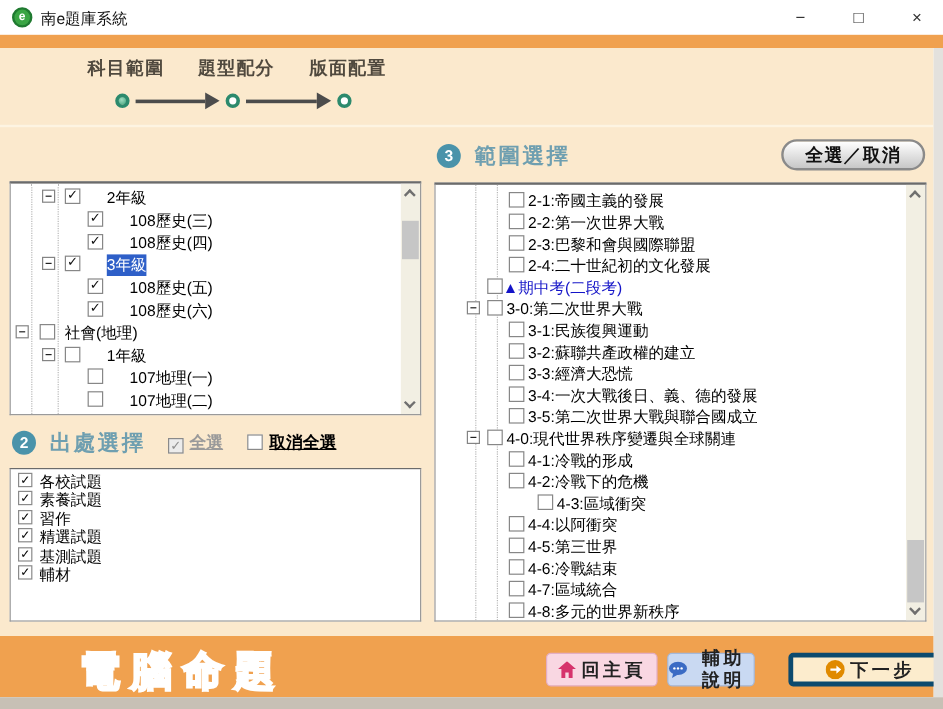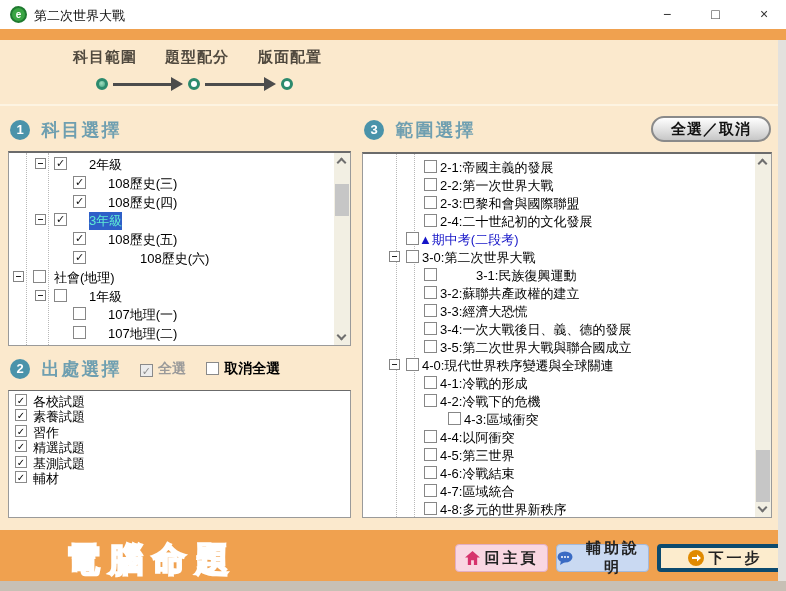--- a/index.html
+++ b/index.html
@@ -49,39 +49,39 @@
 
   
   .tree-rows { position:absolute; left:0; top:0; right:16px; bottom:0; }
   .trow { position:absolute; left:0; right:0; height:18px; font-size:13px; color:#000; }
   .exp { position:absolute; top:3px; width:11px; height:11px; border:1px solid #848484; background:#fff; }
   .exp::after { content:""; position:absolute; left:2px; top:4px; width:5px; height:1px; background:#222; }
   .tcb { position:absolute; top:2px; width:13px; height:13px; border:1px solid #878787; background:#fff;
          font-size:11px; line-height:11px; text-align:center; color:#111; }
   .tcb.on::after { content:"✓"; font-weight:bold; }
   .tlbl { position:absolute; top:1px; white-space:nowrap; }
-  .tlbl.sel { background:#2e5fc8; color:#5eead4; }
+  .tlbl.sel { background:#2e5fc8; color:#ffffff; }
   .tlbl.hl  { color:#1414c8; }
   .guide { position:absolute; top:0; bottom:0; width:0; border-left:1px dotted #b8b8b8; }
 
   
   .vscroll { position:absolute; right:0; top:0; bottom:0; width:16px; background:#f2efe3; }
   .sb-arrow { position:absolute; left:0; width:16px; height:16px; }
   .sb-arrow.up { top:0; } .sb-arrow.down { bottom:0; }
   .chev { position:absolute; left:4px; width:7px; height:7px; border:solid #6f6f6f; border-width:2px 2px 0 0; }
   .chev.u { top:6px; transform:rotate(-45deg); }
   .chev.d { top:3px; transform:rotate(135deg); }
   .sb-thumb { position:absolute; left:1px; width:14px; background:#c6c6c6; }
 
   
   .cb-sq { display:inline-block; width:13px; height:13px; border:1px solid #8a8a8a; background:#fff;
            font-size:11px; line-height:12px; text-align:center; vertical-align:-2px; }
   .cb-sq.on-dis { background:#ececec; color:#8f8f8f; }
   .cb-sq.on-dis::after { content:"✓"; font-weight:bold; }
-  .cb-lab { font-size:14px; font-weight:bold; margin:0 4px 0 5px; }
+  .cb-lab { font-size:14px; font-weight:bold; margin:0 4px 0 5px;text-decoration:underline; }
   .cb-lab.gray { color:#9a9a9a; }
 
   
   .lrow { position:absolute; left:4px; right:4px; height:15.4px; font-size:13px; }
   .lcb { position:absolute; left:2px; top:1px; width:12px; height:12px; border:1px solid #8a8a8a;
          background:#fff; font-size:10px; line-height:11px; text-align:center; }
   .lcb.on::after { content:"✓"; font-weight:bold; }
   .llbl { position:absolute; left:20px; top:0; white-space:nowrap; }
 
   
@@ -91,31 +91,31 @@
 
   
   .footer { position:absolute; left:0; top:530px; width:778px; height:51px; background:#f0a14f; }
   .brand { position:absolute; left:66px; top:7px; font-size:34px; font-weight:bold; letter-spacing:9px;
            color:#f0a14f; -webkit-text-stroke:2px #ffffff; }
   .fbtn { position:absolute; top:14px; height:28px; border-radius:4px; font-family:inherit;
           font-size:15px; font-weight:bold; color:#222; letter-spacing:3px;
           display:flex; align-items:center; justify-content:center; gap:5px; }
   .fbtn svg { flex:0 0 auto; }
   .fbtn.pink { left:455px; width:93px; background:#f9d7e2; border:1px solid #e3aec4; }
-  .fbtn.blue { left:556px; width:93px; background:#c9d9f2; border:1px solid #a3b8da; }
+  .fbtn.blue { left:556px; width:73px; background:#c9d9f2; border:1px solid #a3b8da; }
   .fbtn.cream{ left:657px; width:136px; background:#fceccd; border:4px solid #0c4a6e; }
 </style>
 </head>
 <body>
 
 <div class="window">
 
   <div class="titlebar">
     <span class="app-icon">e</span>
-    <span class="win-title">第二次世界大戰</span>
+    <span class="win-title">南e題庫系統</span>
     <span class="win-controls">
       <span class="win-btn">−</span>
       <span class="win-btn">□</span>
       <span class="win-btn">×</span>
     </span>
   </div>
 
   <div class="orange-strip"></div>
 
   <div class="main">
@@ -126,24 +126,20 @@
       <div class="step-label" style="left:245px">版面配置</div>
       <div class="step-circle active" style="left:96px"></div>
       <div class="arr-shaft" style="left:113px; width:58px"></div>
       <div class="arr-head" style="left:171px"></div>
       <div class="step-circle" style="left:188px"></div>
       <div class="arr-shaft" style="left:205px; width:59px"></div>
       <div class="arr-head" style="left:264px"></div>
       <div class="step-circle" style="left:281px"></div>
     </div>
 
-    <div class="sec-header" style="left:10px; top:78px">
-      <span class="num-circle">1</span>
-      <span class="sec-title">科目選擇</span>
-    </div>
     <div class="box" style="left:8px; top:111px; width:343px; height:195px">
       <div class="guide" style="left:17px"></div>
       <div class="guide" style="left:39px"></div>
       <div class="tree-rows" id="subject-rows">
           <div class="trow" style="top: 2px; height: 18.8px;">
             <span class="exp" style="left: 26px;"></span>
             <span class="tcb on" style="left: 45px;"></span>
             <span class="tlbl" style="left: 80px;">2年級</span>
           </div>
           <div class="trow" style="top: 20.8px; height: 18.8px;">
@@ -158,21 +154,21 @@
             <span class="exp" style="left: 26px;"></span>
             <span class="tcb on" style="left: 45px;"></span>
             <span class="tlbl sel" style="left: 80px;">3年級</span>
           </div>
           <div class="trow" style="top: 77.2px; height: 18.8px;">
             <span class="tcb on" style="left: 64px;"></span>
             <span class="tlbl" style="left: 99px;">108歷史(五)</span>
           </div>
           <div class="trow" style="top: 96px; height: 18.8px;">
             <span class="tcb on" style="left: 64px;"></span>
-            <span class="tlbl" style="left: 99px; margin-left: 32px;">108歷史(六)</span>
+            <span class="tlbl" style="left: 99px;">108歷史(六)</span>
           </div>
           <div class="trow" style="top: 114.8px; height: 18.8px;">
             <span class="exp" style="left: 4px;"></span>
             <span class="tcb" style="left: 24px;"></span>
             <span class="tlbl" style="left: 45px;">社會(地理)</span>
           </div>
           <div class="trow" style="top: 133.6px; height: 18.8px;">
             <span class="exp" style="left: 26px;"></span>
             <span class="tcb" style="left: 45px;"></span>
             <span class="tlbl" style="left: 80px;">1年級</span>
@@ -267,21 +263,21 @@
             <span class="tcb" style="left: 43px;"></span>
             <span class="tlbl hl" style="left: 56px;">▲期中考(二段考)</span>
           </div>
           <div class="trow" style="top: 94px; height: 18px;">
             <span class="exp" style="left: 26px;"></span>
             <span class="tcb" style="left: 43px;"></span>
             <span class="tlbl" style="left: 59px;">3-0:第二次世界大戰</span>
           </div>
           <div class="trow" style="top: 112px; height: 18px;">
             <span class="tcb" style="left: 61px;"></span>
-            <span class="tlbl" style="left: 77px; margin-left: 36px;">3-1:民族復興運動</span>
+            <span class="tlbl" style="left: 77px;">3-1:民族復興運動</span>
           </div>
           <div class="trow" style="top: 130px; height: 18px;">
             <span class="tcb" style="left: 61px;"></span>
             <span class="tlbl" style="left: 77px;">3-2:蘇聯共產政權的建立</span>
           </div>
           <div class="trow" style="top: 148px; height: 18px;">
             <span class="tcb" style="left: 61px;"></span>
             <span class="tlbl" style="left: 77px;">3-3:經濟大恐慌</span>
           </div>
           <div class="trow" style="top: 166px; height: 18px;">

